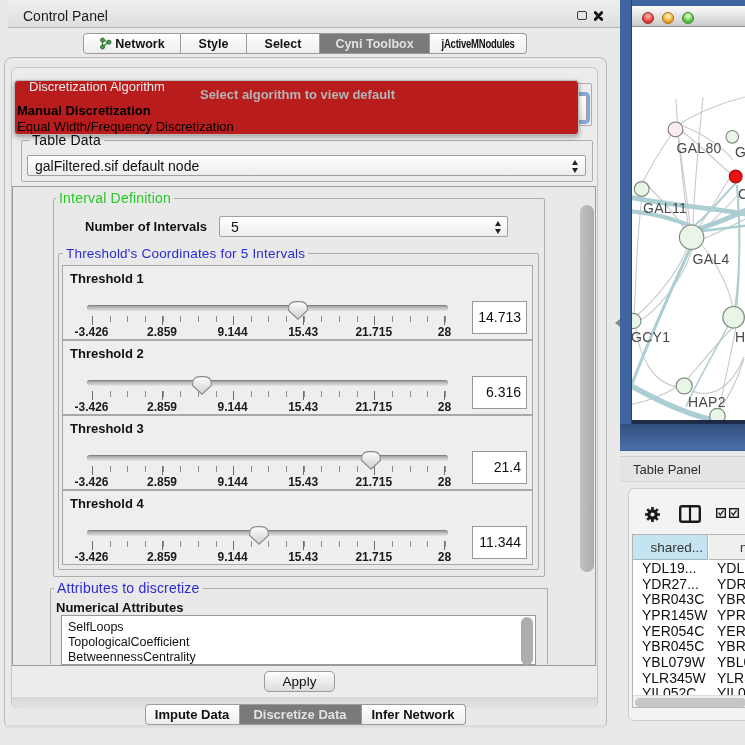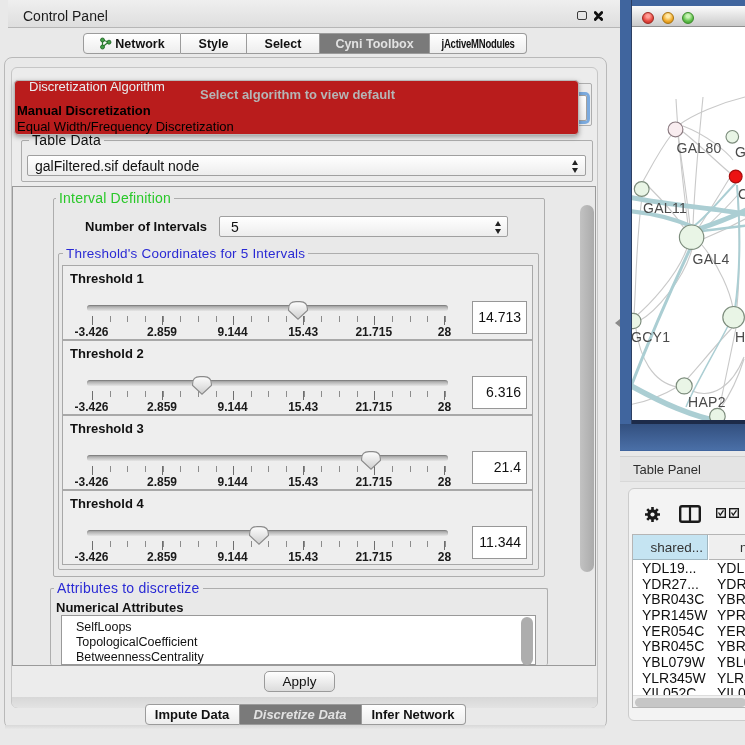--- a/index.html
+++ b/index.html
@@ -37,21 +37,21 @@
 .minor { position:absolute; top:50px; height:5.5px; width:354px; left:28.5px;
   background:repeating-linear-gradient(90deg,#8c8c8c 0 1px,transparent 1px 17.65px); }
 .majt { position:absolute; top:50px; height:9px; width:1px; background:#6e6e6e; }
 .slab { position:absolute; top:59px; width:64px; font-size:12px; font-weight:bold; color:#1a1a1a; text-align:center; }
 .thumb { position:absolute; top:35px; }
 .vbox { position:absolute; left:409px; top:35px; width:55px; height:33px; background:#fff;
   border:1px solid #979797; font-size:14px; color:#111; text-align:right;
   line-height:31px; padding-right:5px; }
 
 .list { position:absolute; background:#fff; border:1px solid #999; font-size:12.5px; color:#111; }
-.list .li { padding-left:14px; height:14.8px; line-height:14.8px; white-space:nowrap; }
+.list .li { padding-left:6px; height:14.8px; line-height:14.8px; white-space:nowrap; }
 
 .btn { position:absolute; background:linear-gradient(#fefefe,#dcdcdc); border:1px solid #9a9a9a;
   border-radius:5px; font-size:13.5px; color:#111; text-align:center; }
 
 .popup { position:absolute; left:14px; top:80px; width:565px; height:55px; background:#b91c1c;
   border:1px solid #b9b9b9; border-radius:4px; box-shadow:0 2px 5px rgba(0,0,0,.35); z-index:50; }
 
 .sbthumb { position:absolute; background:#b5b5b5; border-radius:7px; }
 </style>
 </head>
@@ -214,21 +214,21 @@
  <div class="li">TopologicalCoefficient</div>
  <div class="li">BetweennessCentrality</div>
  <div class="li">NeighborhoodConnectivity</div>
 </div>
 <div class="sbthumb" style="left:521px;top:617px;width:12px;height:48px;background:#adadad;"></div>
 
 <div class="btn" style="left:264px;top:671px;width:71px;height:21px;line-height:19px;">Apply</div>
 
 <div class="tabbar" style="left:144.5px;top:704px;font-size:13px;">
  <div class="tab" style="width:95px;">Impute Data</div>
- <div class="tab sel" style="width:122px;font-style:italic;">Discretize Data</div>
+ <div class="tab sel" style="width:122px;">Discretize Data</div>
  <div class="tab" style="width:104px;">Infer Network</div>
 </div>
 <div class="abs" style="left:5px;top:725px;width:600px;height:4px;background:linear-gradient(#d8d8d8,#e7e7e7);"></div>
 
 <div class="popup">
  <div class="abs" style="left:14px;top:-2px;width:160px;font-size:13px;color:#e9edef;">Discretization Algorithm</div>
  <div class="abs" style="left:0;top:6px;width:565px;text-align:center;font-size:13px;font-weight:bold;color:#b5b5b5;">Select algorithm to view default</div>
  <div class="abs" style="left:2px;top:22px;font-size:13px;font-weight:bold;color:#000;">Manual Discretization</div>
  <div class="abs" style="left:2px;top:38px;font-size:13px;color:#000;">Equal Width/Frequency Discretization</div>
 </div>

